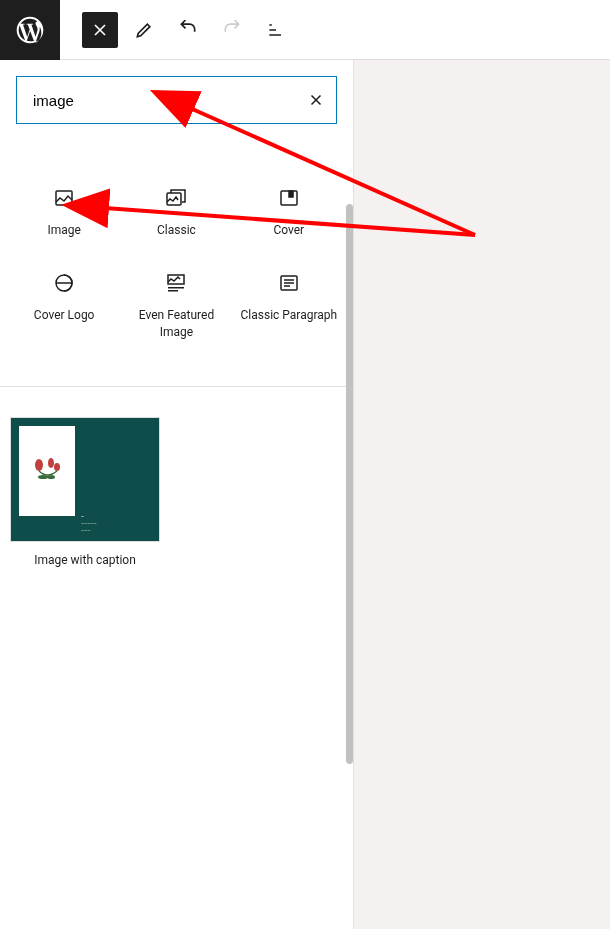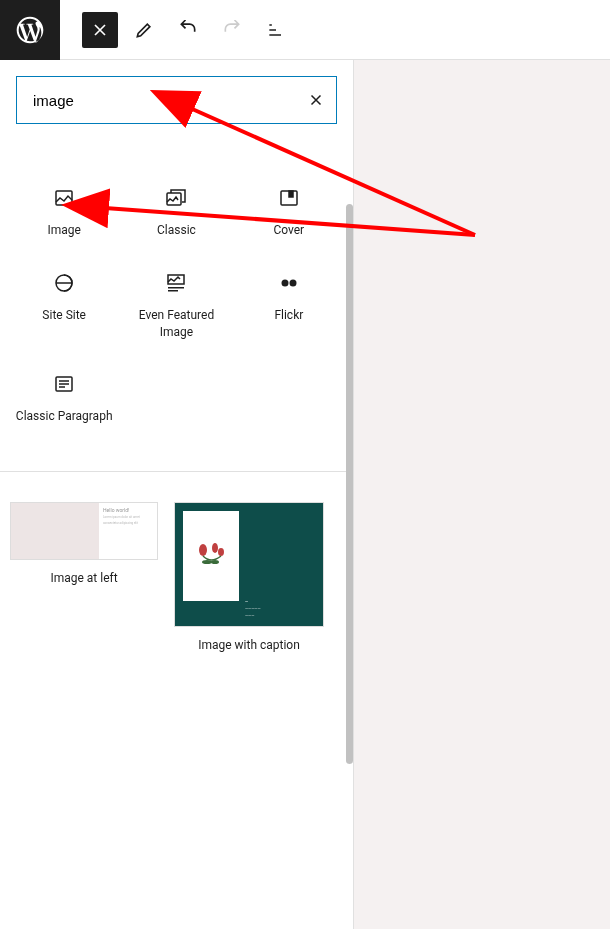--- a/index.html
+++ b/index.html
@@ -303,64 +303,48 @@
           </div>
           <span class="block-label">Cover</span>
         </div>
         <div class="block-item">
           <div class="block-icon">
             <svg width="24" height="24" viewBox="0 0 24 24" fill="none" stroke="#1e1e1e" stroke-width="1.5">
                 <circle cx="12" cy="12" r="8"></circle>
                 <path d="M12 4a8 8 0 010 16M4 12h16"></path>
               </svg>
           </div>
-          <span class="block-label">Site Site</span>
+          <span class="block-label">Cover Logo</span>
         </div>
         <div class="block-item">
           <div class="block-icon">
             <svg width="24" height="24" viewBox="0 0 24 24" fill="none" stroke="#1e1e1e" stroke-width="1.5">
                 <rect x="4" y="4" width="16" height="9"></rect>
                 <path d="M4 11l3-3 3 2 4-4 2 2"></path>
                 <rect x="4" y="16" width="16" height="1.5" fill="#1e1e1e" stroke="none"></rect>
                 <rect x="4" y="19" width="10" height="1.5" fill="#1e1e1e" stroke="none"></rect>
               </svg>
           </div>
           <span class="block-label">Even Featured Image</span>
         </div>
         <div class="block-item">
           <div class="block-icon">
-            <svg width="24" height="24" viewBox="0 0 24 24" fill="#1e1e1e">
-                <circle cx="8" cy="12" r="3.5"></circle>
-                <circle cx="16" cy="12" r="3.5"></circle>
-              </svg>
-          </div>
-          <span class="block-label">Flickr</span>
-        </div>
-        <div class="block-item">
-          <div class="block-icon">
             <svg width="24" height="24" viewBox="0 0 24 24" fill="none" stroke="#1e1e1e" stroke-width="1.5">
                 <rect x="4" y="5" width="16" height="14" rx="1"></rect>
                 <path d="M7 9h10M7 12h10M7 15h6"></path>
               </svg>
           </div>
           <span class="block-label">Classic Paragraph</span>
         </div>
       </div>
 
       <div class="divider"></div>
 
       <div class="patterns">
         <div class="pattern-row">
-          <div class="pattern-item" style="width:148px">
-            <div class="pattern-preview pv-imgleft">
-              <div class="l"></div>
-              <div class="r"><span>Hello world!</span><br><span style="font-size:3px;color:#bbb;">Lorem ipsum dolor sit amet consectetur adipiscing elit</span></div>
-            </div>
-            <span class="pattern-label">Image at left</span>
-          </div>
           <div class="pattern-item" style="width:150px">
             <div class="pattern-preview pv-caption">
               <div class="card">
                 <svg width="36" height="28" viewBox="0 0 36 28">
                   <ellipse cx="10" cy="8" rx="4" ry="6" fill="#c04040"></ellipse>
                   <ellipse cx="22" cy="6" rx="3" ry="5" fill="#c04040"></ellipse>
                   <ellipse cx="28" cy="10" rx="3" ry="4" fill="#c04040"></ellipse>
                   <path d="M10 14 Q18 22 28 14" stroke="#3a6b3a" stroke-width="1.5" fill="none"></path>
                   <ellipse cx="14" cy="20" rx="5" ry="2" fill="#3a6b3a"></ellipse>
                   <ellipse cx="22" cy="20" rx="4" ry="2" fill="#3a6b3a"></ellipse>

